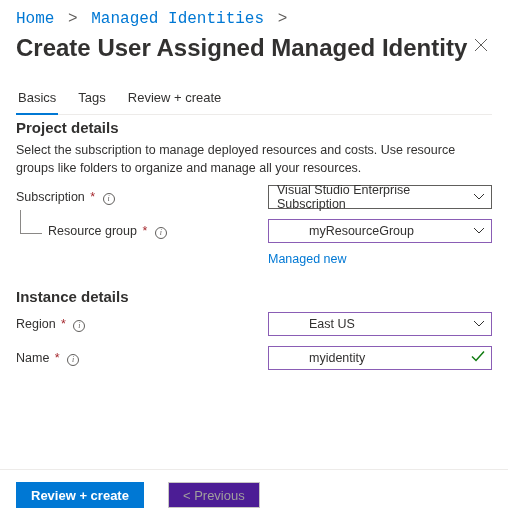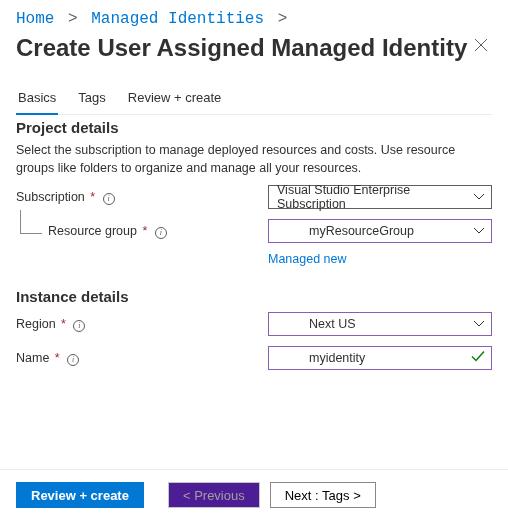--- a/index.html
+++ b/index.html
@@ -132,21 +132,21 @@
   <div class="section-title">Instance details</div>
 
   <div class="form-row">
     <div class="label">
       <span>Region</span>
       <span class="req">*</span>
       <span class="info-icon">i</span>
     </div>
     <div class="field">
       <div class="select purple">
-        <span>Next US</span>
+        <span>East US</span>
         <span class="chevron">
           <svg width="12" height="8" viewBox="0 0 12 8">
               <path d="M1 1 L6 6 L11 1" stroke="#323130" stroke-width="1" fill="none"></path>
             </svg>
         </span>
       </div>
     </div>
   </div>
 
   <div class="form-row">
@@ -165,14 +165,13 @@
         </span>
       </div>
     </div>
   </div>
 </div>
 
 <div class="footer">
   <button class="btn primary">Review + create</button>
   <span class="footer-spacer"></span>
   <button class="btn disabled">&lt; Previous</button>
-  <button class="btn">Next : Tags &gt;</button>
 </div>
 
 </body></html>

